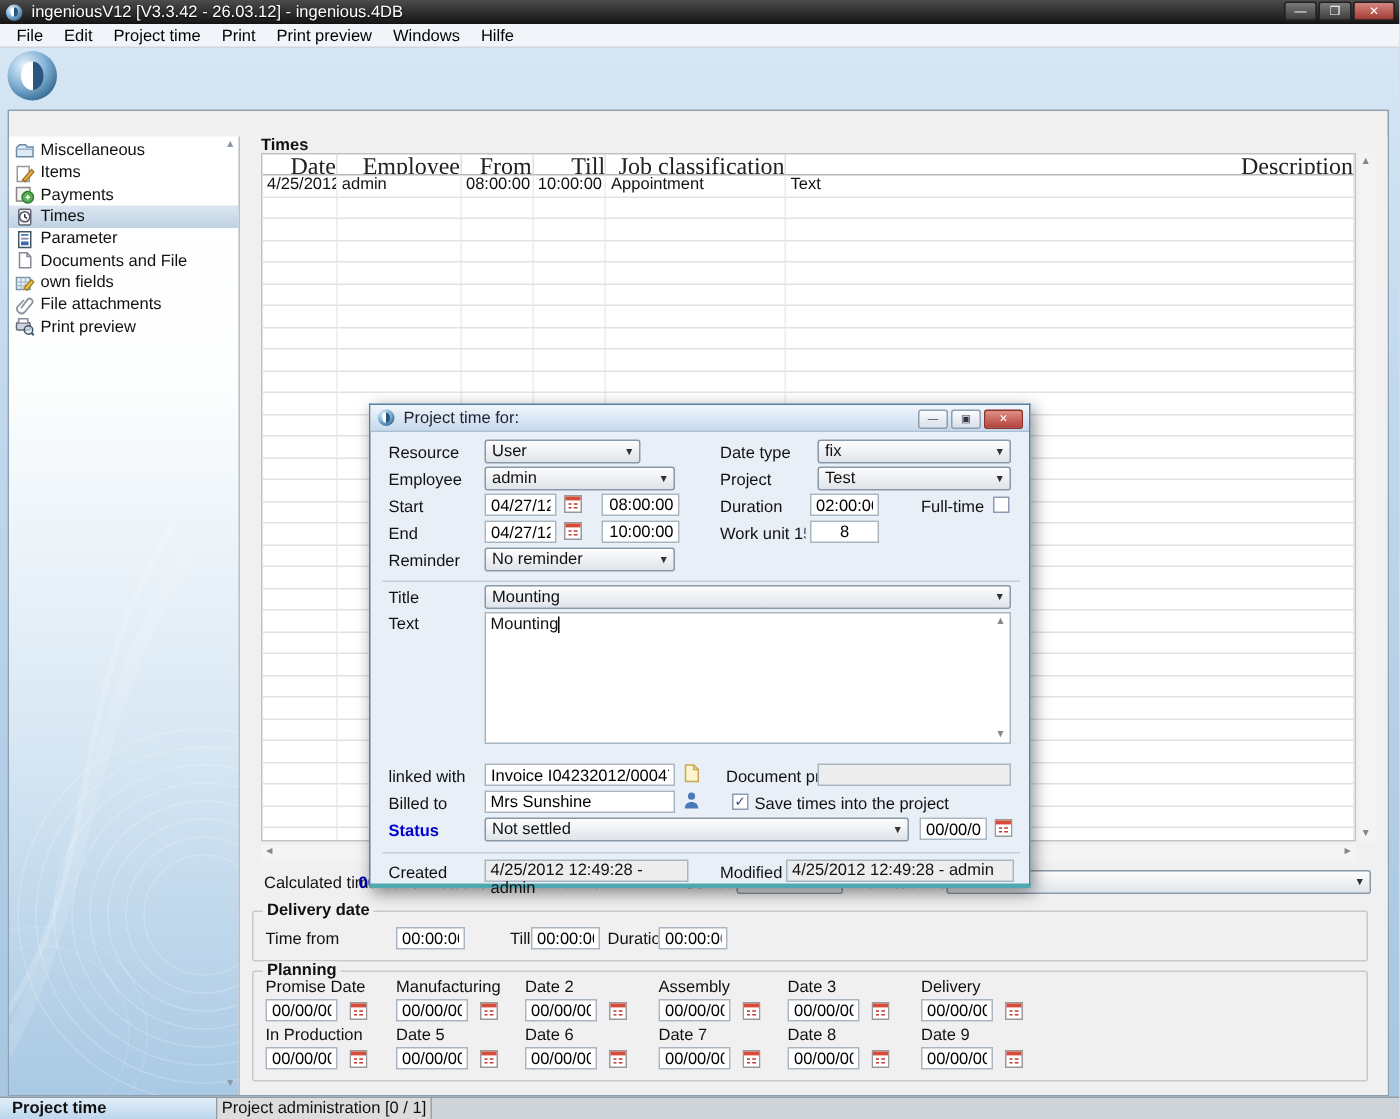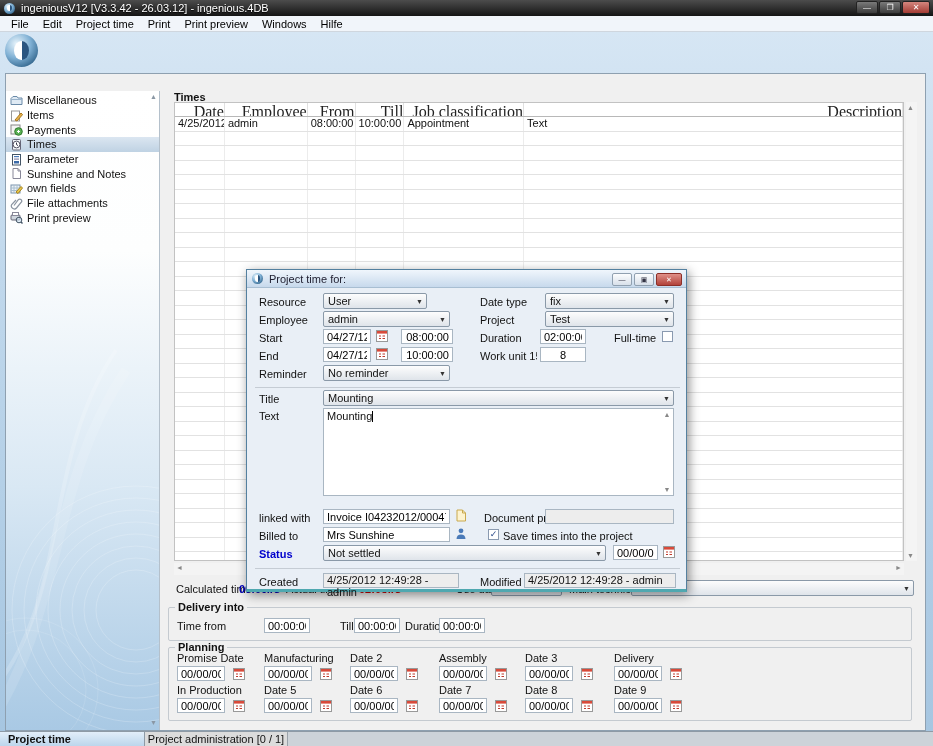--- a/index.html
+++ b/index.html
@@ -183,21 +183,21 @@
                   <rect x="4" y="5.5" width="5" height="1.2" fill="#88a"></rect>
                   <rect x="4" y="8" width="5" height="2.5" fill="#3a6aa8"></rect>
                 </svg></span>
               <span>Parameter</span>
             </div>
             <div class="side-item">
               <span class="ic"><svg width="13" height="13" viewBox="0 0 13 13">
                   <path d="M3 1.5h5l2.5 2.5v7.5H3z" fill="#fff" stroke="#889"></path>
                   <path d="M8 1.5V4h2.5" fill="none" stroke="#889"></path>
                 </svg></span>
-              <span>Sunshine and Notes</span>
+              <span>Documents and File</span>
             </div>
             <div class="side-item">
               <span class="ic"><svg width="13" height="13" viewBox="0 0 13 13">
                   <rect x="1" y="3" width="9" height="8" fill="#eef3f8" stroke="#7a94ac"></rect>
                   <path d="M1 6h9M1 8.5h9M4 3v8M7 3v8" stroke="#a8bece"></path>
                   <path d="M6 10 11 4.5l1.5 1.5L8 11.5z" fill="#e8c84a" stroke="#a8841e"></path>
                 </svg></span>
               <span>own fields</span>
             </div>
             <div class="side-item">
@@ -505,21 +505,21 @@
             <span class="val">Promise Date</span>
               <span class="arr">▼</span>
           </div>
           <div class="lbl" style="left:409px;top:8px;">Main technician</div>
           <div class="combo" style="left:471px;top:5px;width:283px;">
             <span class="val"></span>
               <span class="arr">▼</span>
           </div>
 
           <div class="group" style="left:8px;top:32px;width:744px;height:34px;">
-            <div class="gtitle">Delivery into</div>
+            <div class="gtitle">Delivery date</div>
             <div class="lbl" style="left:8px;top:12px;">Time from</div>
             <input class="fld center" style="left: 95px; top: 10px; width: 46px;" value="00:00:00">
             <div class="lbl" style="left:171px;top:12px;">Till</div>
             <input class="fld center" style="left: 185px; top: 10px; width: 46px;" value="00:00:00">
             <div class="lbl" style="left:236px;top:12px;width:34px;overflow:hidden;">Duration</div>
             <input class="fld center" style="left: 270px; top: 10px; width: 46px;" value="00:00:00">
           </div>
 
           <div class="group" style="left:8px;top:72px;width:744px;height:74px;">
             <div class="gtitle">Planning</div>

